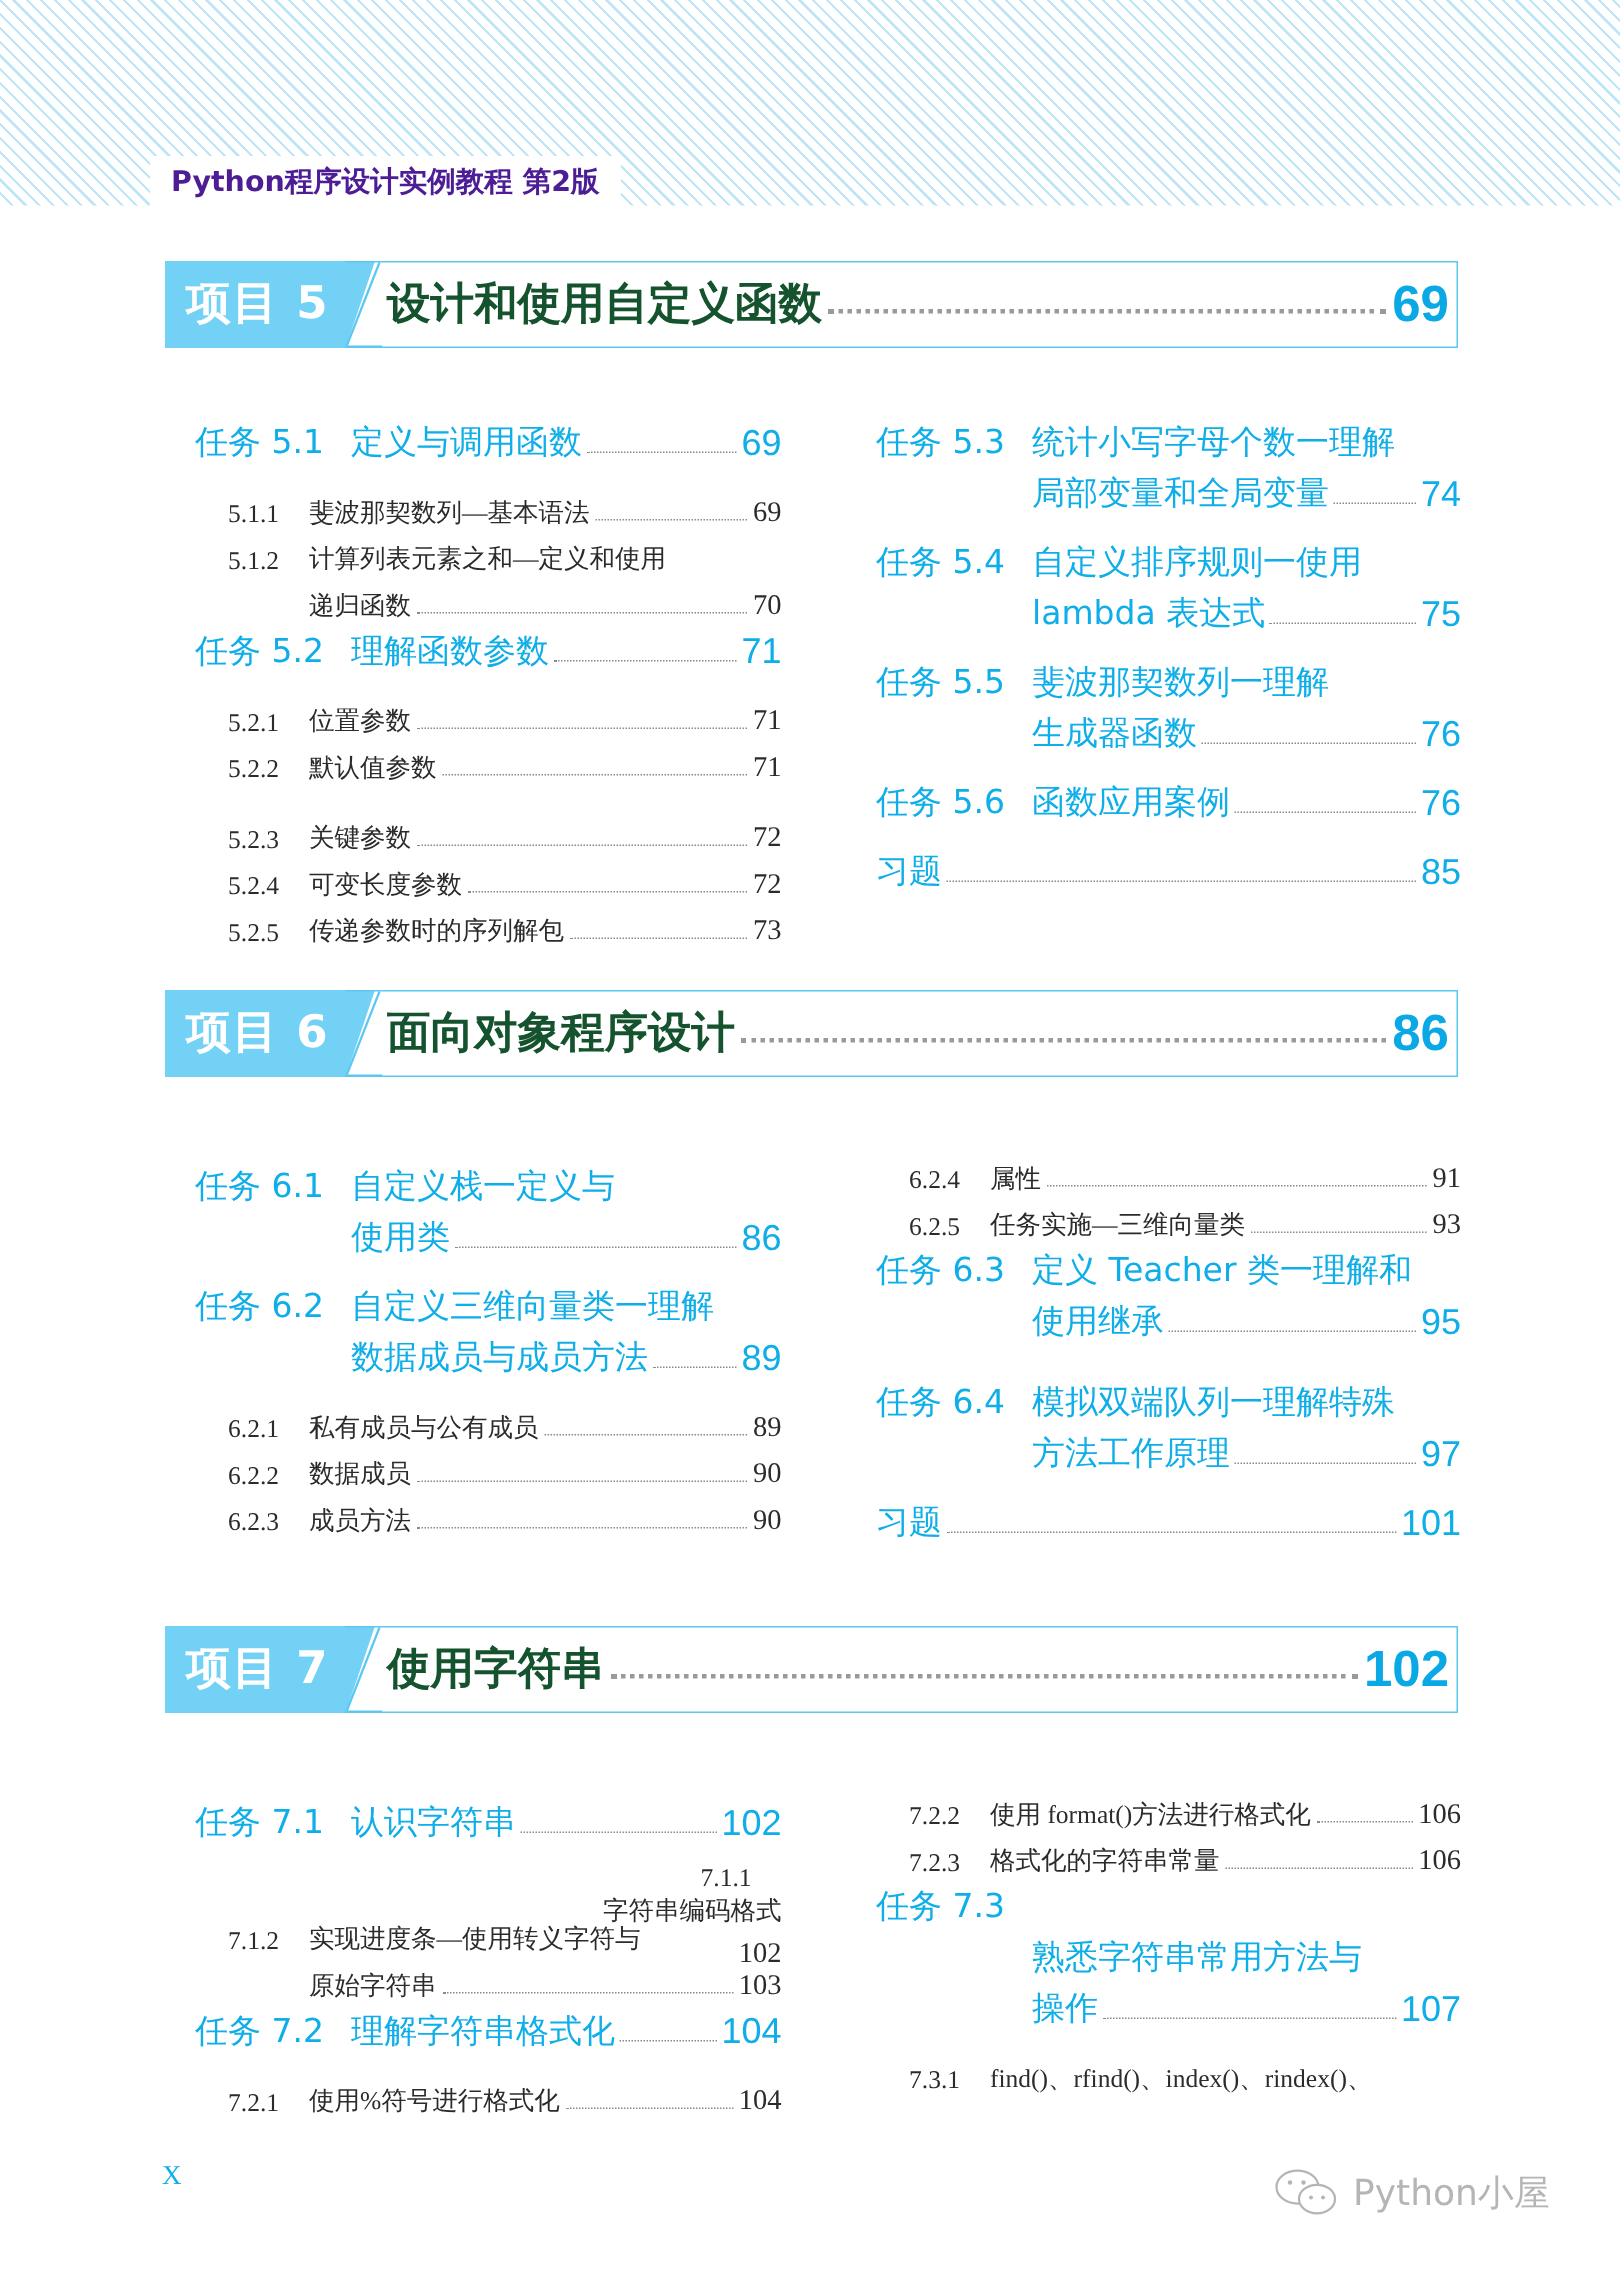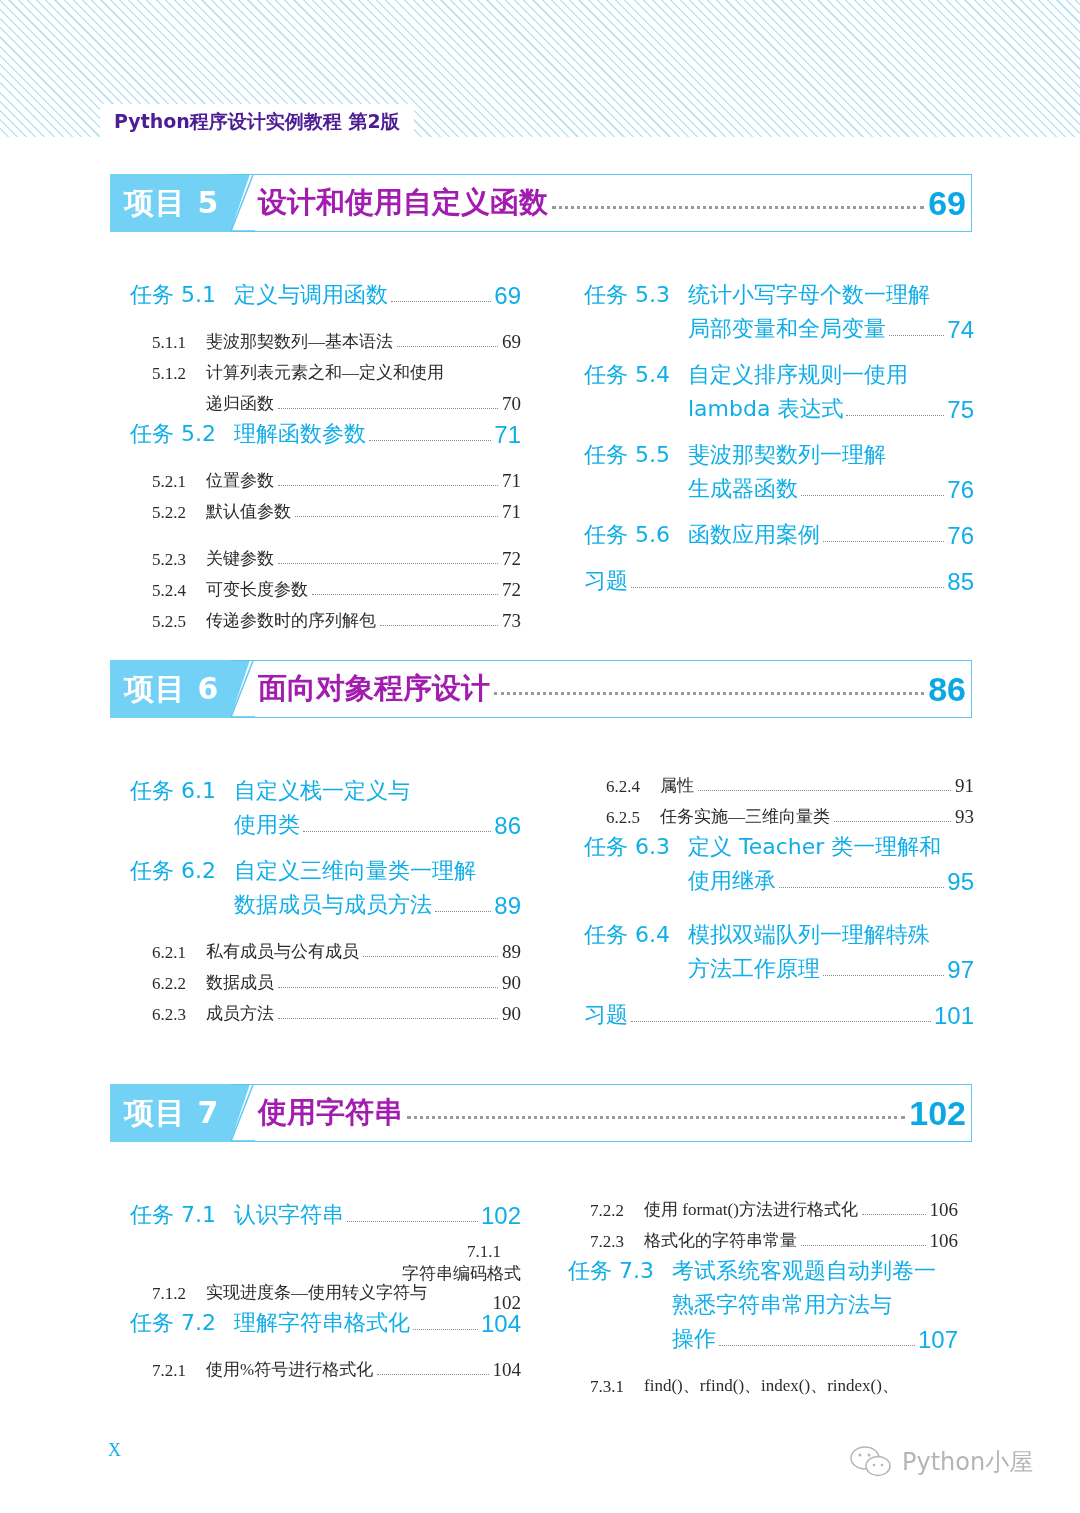--- a/index.html
+++ b/index.html
@@ -9,21 +9,21 @@
   .book-title { position:absolute; left:100px; top:104px; height:34px; padding:0 14px; background:#ffffff;
     color:#4c1d95; font-weight:bold; font-size:19px; line-height:34px; font-family:"DejaVu Sans", sans-serif; }
 
   .proj { position:absolute; left:110px; width:862px; height:58px; }
   .proj .tag { position:absolute; left:0; top:0; width:140px; height:58px; background:#74d1f6;
     clip-path: polygon(0 0, 100% 0, 86% 100%, 0 100%); }
   .proj .tag span { position:absolute; left:14px; top:0; line-height:58px; font-size:30px; font-weight:bold; color:#ffffff; letter-spacing:1px; }
   .proj .box { position:absolute; left:120px; top:0; right:0; height:56px; border:1.5px solid #5cc8f2; border-left:none; }
   .proj .slant { position:absolute; left:119px; top:0; width:26px; height:58px; }
   .proj .title { position:absolute; left:148px; top:0; right:6px; height:58px; display:flex; align-items:center; }
-  .proj .title .t { font-size:29px; font-weight:bold; color:#a21caf; white-space:nowrap; }
+  .proj .title .t { font-size:29px; font-weight:bold; color:#14532d; white-space:nowrap; }
   .proj .title .dots { flex:1; border-bottom:3px dotted #9a9a9a; margin:0 4px; height:0; position:relative; top:4px; }
   .proj .title .pg { font-size:34px; font-weight:bold; color:#0aa8e4; font-family:"Liberation Sans", sans-serif; }
 
   .col { position:absolute; }
   .task { position:relative; color:#10aee8; font-size:22px; font-family:"DejaVu Sans", sans-serif; }
   .task .line { display:flex; align-items:flex-end; height:34px; }
   .task .num { width:104px; white-space:nowrap; }
   .task .txt { white-space:nowrap; }
   .task .dots { flex:1; border-bottom:1.5px dotted #8a8a8a; margin:0 3px 8px 3px; }
   .task .pg { white-space:nowrap; font-family:"Liberation Sans", sans-serif; font-size:24px; }
@@ -304,52 +304,56 @@
     <div class="sub" style="margin-bottom: 0px; flex-direction: column;">
       <span class="num">7.1.1</span>
       <span class="txt">字符串编码格式</span>
       <span class="dots"></span>
       <span class="pg">102</span>
     </div>
     <div class="sub">
       <span class="num">7.1.2</span>
       <span class="txt">实现进度条—使用转义字符与</span>
     </div>
+    <div class="sub cont" style="margin-bottom: 0px;">
+      <span class="txt">原始字符串</span>
+      <span class="dots"></span>
+      <span class="pg">103</span>
+    </div>
     <div class="task" style="margin-bottom: 12px;">
       <div class="line">
         <span class="num">任务 7.2</span>
         <span class="txt">理解字符串格式化</span>
         <span class="dots"></span>
         <span class="pg">104</span>
       </div>
     </div>
     <div class="sub" style="margin-bottom: 0px;">
       <span class="num">7.2.1</span>
       <span class="txt">使用%符号进行格式化</span>
       <span class="dots"></span>
       <span class="pg">104</span>
     </div>
   </div>
-<div class="col" style="left:568px; top:1190px; width:390px;">
+<div class="col" style="left:584px; top:1190px; width:390px;">
     <div class="sub" style="margin-bottom: 0px;">
       <span class="num">7.2.2</span>
       <span class="txt">使用 format()方法进行格式化</span>
       <span class="dots"></span>
       <span class="pg">106</span>
     </div>
     <div class="sub" style="margin-bottom: 0px;">
       <span class="num">7.2.3</span>
       <span class="txt">格式化的字符串常量</span>
       <span class="dots"></span>
       <span class="pg">106</span>
     </div>
     <div class="task" style="margin-bottom: 12px;">
       <div class="line">
         <span class="num">任务 7.3</span>
-        <span class="txt">考试系统客观题自动判卷一</span>
       </div>
       <div class="line indent">
         <span class="txt">熟悉字符串常用方法与</span>
       </div>
       <div class="line indent">
         <span class="txt">操作</span>
         <span class="dots"></span>
         <span class="pg">107</span>
       </div>
     </div>

